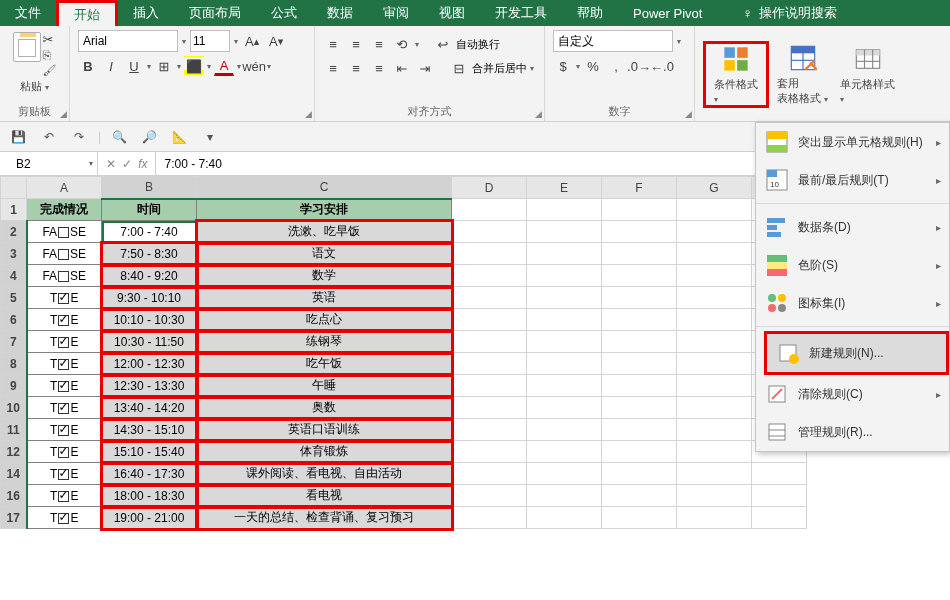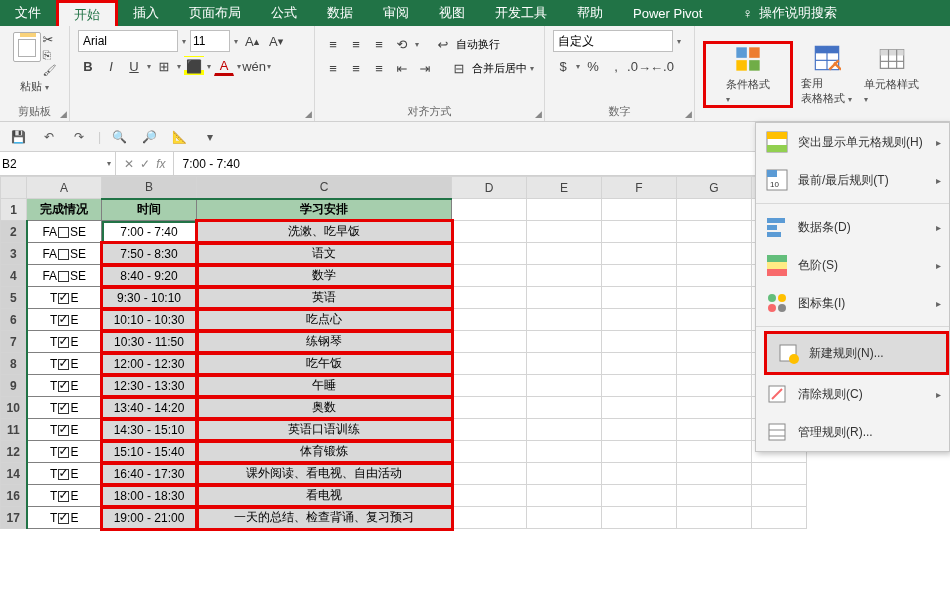--- a/index.html
+++ b/index.html
@@ -20,31 +20,31 @@
   .ribbon-btn { display: flex; flex-direction: column; align-items: center; gap: 2px; padding: 2px 4px; font-size: 11px; color: #444; cursor: pointer; }
   .ribbon-btn.big svg, .ribbon-btn.big .ico { width: 28px; height: 28px; }
   .dd { font-size: 8px; color: #666; }
   .font-row { display: flex; gap: 4px; align-items: center; }
   .font-row select, .font-row input { border: 1px solid #bfbfbf; font-size: 12px; height: 22px; }
   .fname { width: 100px; padding: 0 4px; }
   .fsize { width: 40px; padding: 0 2px; }
   .btn-row { display: flex; gap: 3px; margin-top: 4px; align-items: center; }
   .mini { width: 20px; height: 20px; display: flex; align-items: center; justify-content: center; border: 1px solid transparent; cursor: pointer; color: #444; font-size: 13px; }
   .corner { position: absolute; right: 2px; bottom: 2px; font-size: 9px; color: #888; cursor: pointer; }
-  .highlighted { border: 3px solid #e60000; padding: 1px 20px; }
+  .highlighted { border: 3px solid #e60000; padding: 1px 8px; }
   .paste-ico { width: 28px; height: 30px; background: linear-gradient(#f9d27a,#f9d27a) 6px 0/16px 4px no-repeat, #fff; border: 1px solid #b0b0b0; border-radius: 2px; position: relative; }
   .paste-ico:after { content:""; position:absolute; left:4px; top:6px; right:4px; bottom:4px; background:#fff; border:1px solid #b0b0b0; }
 
   
   .qat { background: #f3f3f3; border-bottom: 1px solid #d0d0d0; height: 30px; display: flex; align-items: center; gap: 8px; padding: 0 8px; color: #555; }
   .qat .qbtn { width: 22px; height: 22px; display:flex; align-items:center; justify-content:center; cursor:pointer; }
 
   
   .fbar { display: flex; border-bottom: 1px solid #d0d0d0; height: 24px; align-items: stretch; }
-  .namebox { width: 116px; border-right: 1px solid #d0d0d0; display:flex; align-items:center; padding: 0 2px; font-size: 12px; position:relative; }
+  .namebox { width: 98px; border-right: 1px solid #d0d0d0; display:flex; align-items:center; padding: 0 16px; font-size: 12px; position:relative; }
   .namebox .dd { position:absolute; right:4px; }
   .fx-btns { display:flex; align-items:center; gap:6px; padding: 0 8px; border-right:1px solid #d0d0d0; color:#888; }
   .finput { flex:1; border:none; padding:0 8px; font-size:12px; }
 
   
   .grid-wrap { position: relative; }
   .grid { border-collapse: collapse; table-layout: fixed; }
   .grid th, .grid td { border: 1px solid #d4d4d4; font-size: 12px; height: 22px; }
   .grid .colhdr { background: #e6e6e6; color: #444; font-weight: normal; text-align: center; }
   .grid .colhdr.sel { background: #d2d2d2; border-bottom: 2px solid #217346; }

